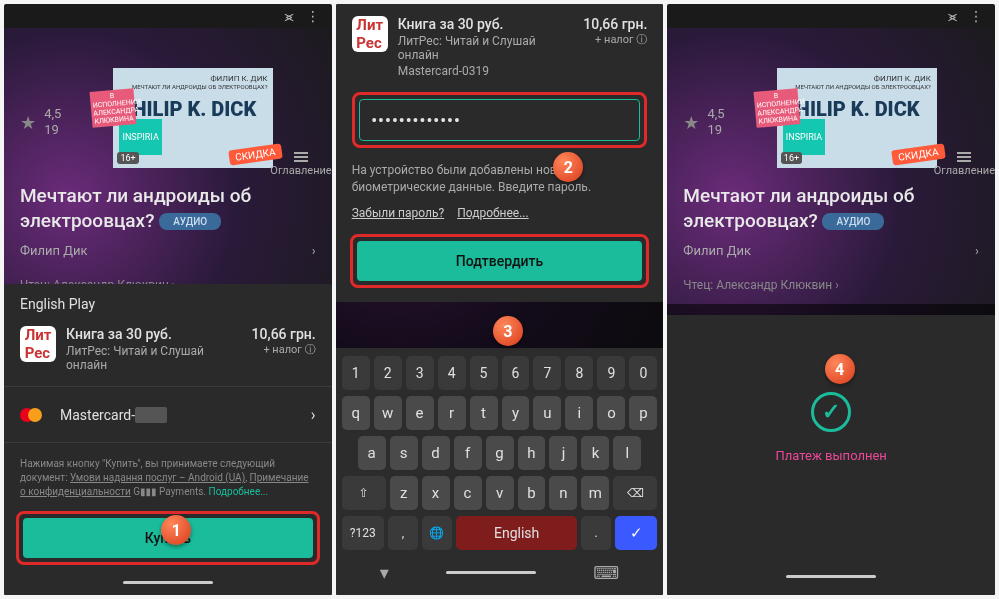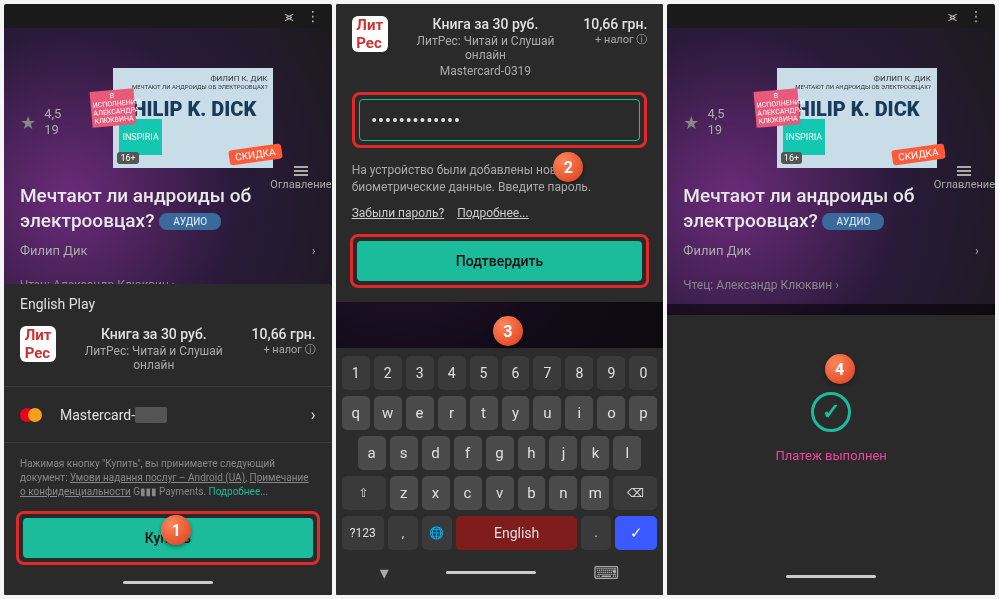--- a/index.html
+++ b/index.html
@@ -86,21 +86,21 @@
     position: absolute; left: 4px; bottom: 4px;
     background: #555; color:#fff; font-size:9px; padding:1px 3px; border-radius:3px;
   }
   .cover .perf {
     position:absolute; left:-22px; top:22px;
     background:#e85a7a; color:#fff; font-size:7px; width:44px; padding:2px;
     transform: rotate(-5deg); text-align:center;
   }
   .oglav {
     position: absolute;
-    right: 0; top: 98px;
+    right: 0; top: 84px;
     color: #aaa; font-size: 11px;
     display: flex; flex-direction: column; align-items:center;
   }
   .menu-lines { display:flex; flex-direction:column; gap:2px; margin-bottom:2px; }
   .menu-lines span { width:14px; height:2px; background:#aaa; display:block; }
   .book-title {
     color: #e8e8e8; font-size: 19px; font-weight:500;
     margin-top: 16px; line-height: 1.3;
   }
   .audio-badge {
@@ -126,21 +126,21 @@
     padding: 12px 0 0;
   }
   .sheet-inner { padding: 0 16px; }
   .gp-title { font-size: 14px; color:#e0e0e0; margin-bottom: 14px; }
   .product-row { display:flex; align-items:flex-start; gap:10px; }
   .app-icon {
     width:36px; height:36px; background:#fff; border-radius:6px;
     display:flex; align-items:center; justify-content:center;
     font-size:15px; color:#c33; font-weight:bold;
   }
-  .prod-text { flex:1;text-align:center; }
+  .prod-text { flex:1; }
   .prod-name { font-size: 14px; font-weight:500; }
   .prod-sub { font-size: 12px; color:#aaa; margin-top:2px; }
   .prod-price { text-align:right; }
   .prod-price .p1 { font-size:14px; font-weight:500; }
   .prod-price .p2 { font-size:11px; color:#aaa; }
   .divider { height:1px; background:#3a3a3a; margin:14px -16px; }
   .pay-row {
     display:flex; align-items:center; gap:10px;
     padding: 4px 0;
   }

